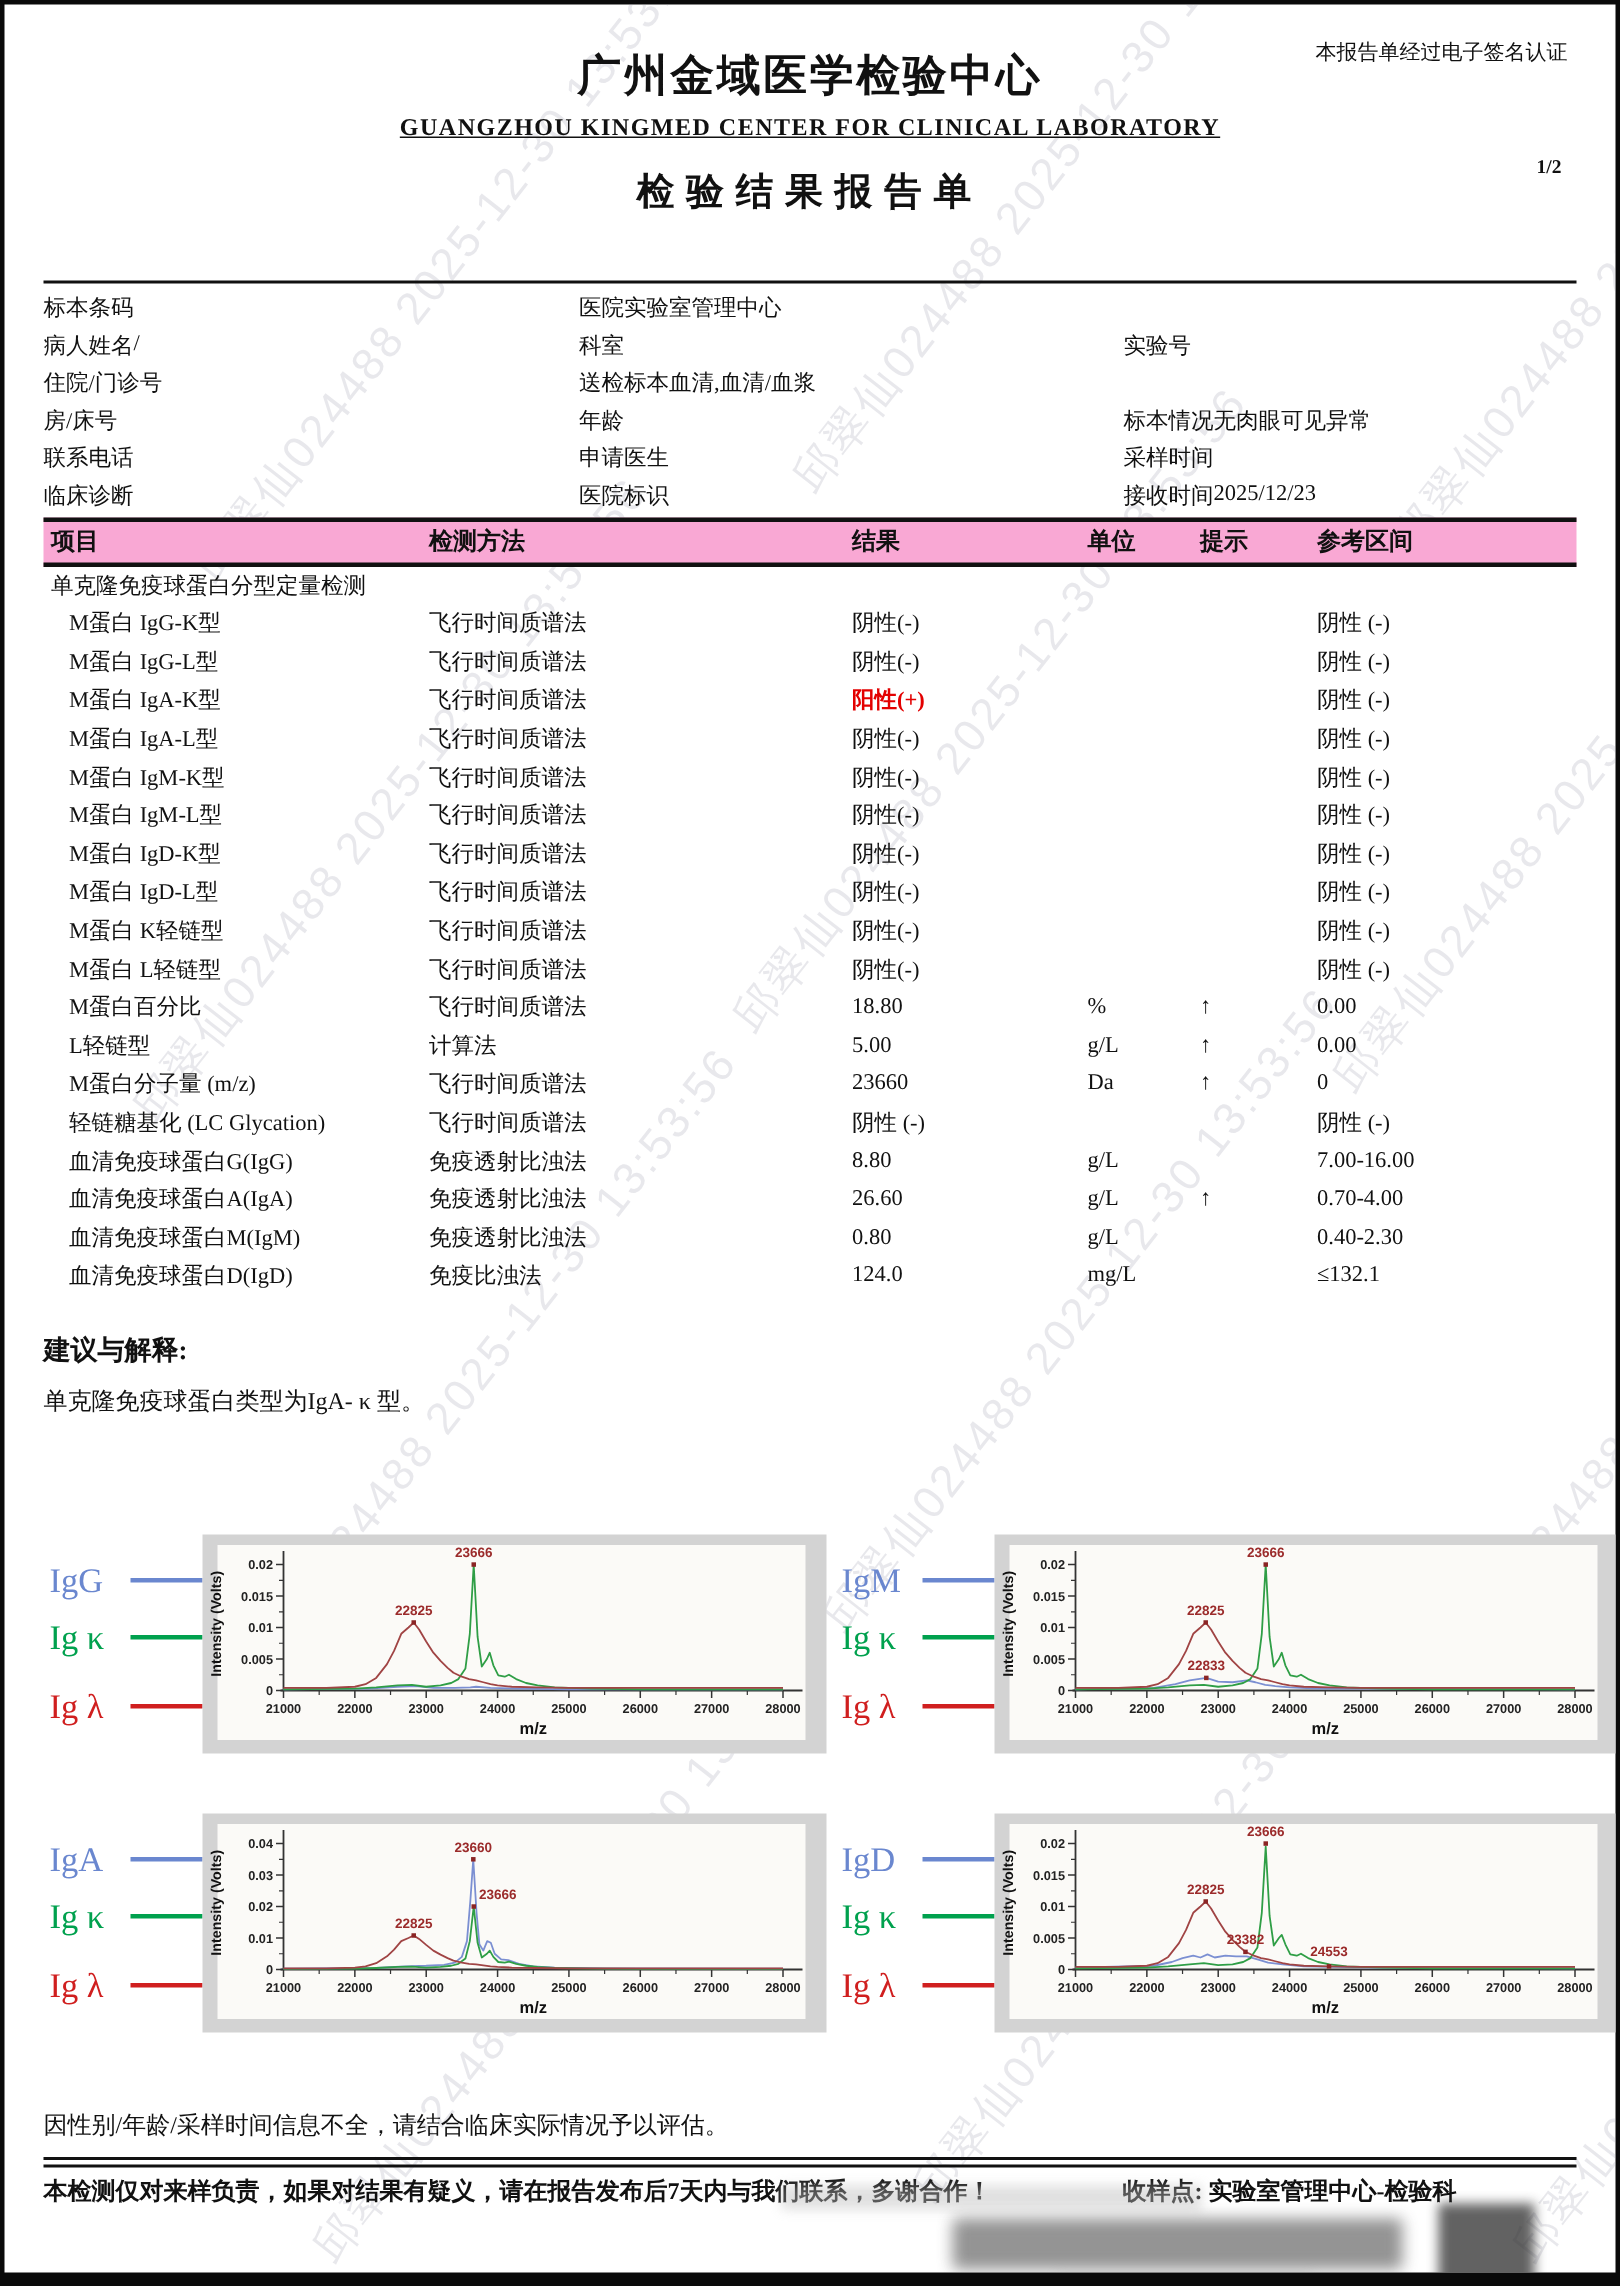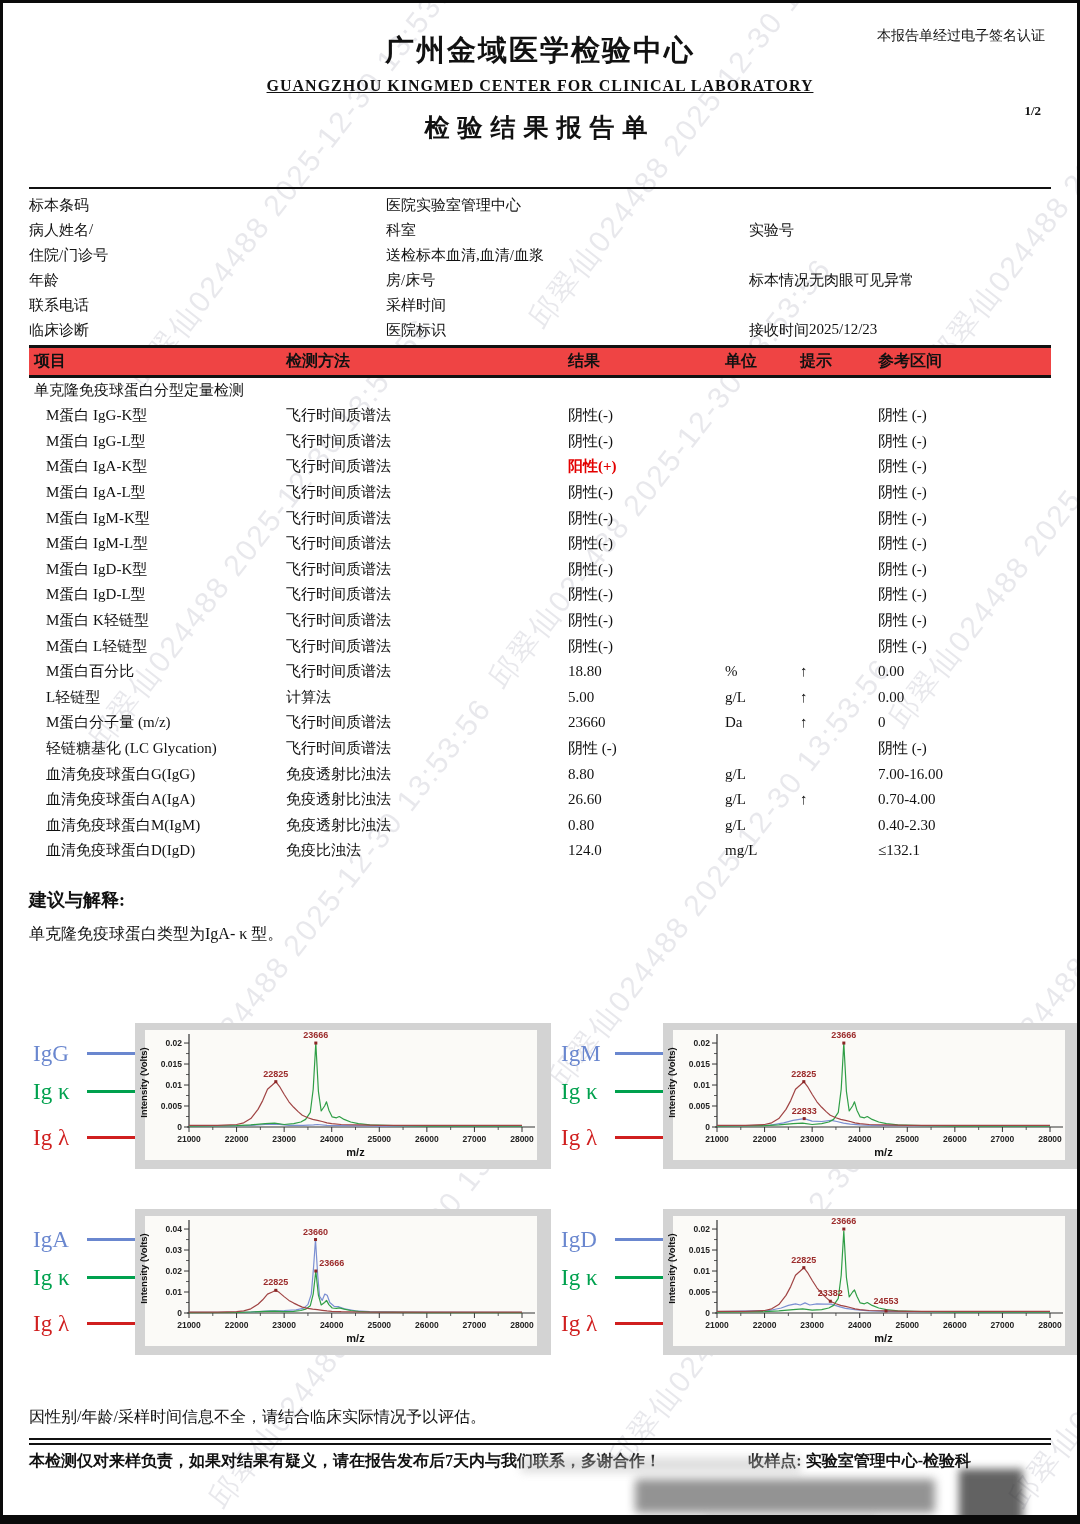--- a/index.html
+++ b/index.html
@@ -32,21 +32,21 @@
   .hdr-right{position:absolute; right:6px; top:22px; width:250px; text-align:right; font-size:14px; line-height:1.5;}
   .pageno{position:absolute; right:10px; top:100px; font-size:13px; font-weight:bold;}
   .rule{border:0; border-top:2px solid #111; margin:14px 0 0 0;}
   
   .info{margin-top:4px;}
   .info-row{display:grid; grid-template-columns:357px 363px 1fr; height:25px; align-items:center; font-size:15px;}
   .info-cell{display:flex; white-space:nowrap;}
   .il{flex:0 0 auto;}
   
   .tbl-head{display:grid; grid-template-columns:252px 282px 157px 75px 78px 1fr;
-    background:#ef4444; border-top:3px solid #111; border-bottom:3px solid #111;
+    background:#f9a8d4; border-top:3px solid #111; border-bottom:3px solid #111;
     font-weight:bold; font-size:16px; height:27px; align-items:center; margin-top:2px; padding-left:5px;}
   .tbl-row{display:grid; grid-template-columns:252px 282px 157px 75px 78px 1fr;
     font-size:15px; height:25.6px; align-items:center; padding-left:5px;}
   .tbl-row .item{padding-left:12px;}
   .tbl-section{font-size:15px; height:25px; display:flex; align-items:center; padding-left:5px;}
   .res-ab{color:#e30000; font-weight:bold;}
   
   .interp{margin-top:24px;}
   .interp-title{font-size:18px; font-weight:bold;}
   .interp-text{font-size:16px; margin-top:12px;}
@@ -140,36 +140,40 @@
           <div class="info-cell col2">
             <span class="il">住院/门诊号</span>
             <span class="iv"></span>
           </div>
           <div class="info-cell col3">
             <span class="il">送检标本</span>
             <span class="iv">血清,血清/血浆</span>
           </div>
         </div>
         <div class="info-row">
+          <div class="info-cell col2">
+            <span class="il">房/床号</span>
+            <span class="iv"></span>
+          </div>
           <div class="info-cell col1">
             <span class="il">年龄</span>
-            <span class="iv"></span>
-          </div>
-          <div class="info-cell col2">
-            <span class="il">房/床号</span>
             <span class="iv"></span>
           </div>
           <div class="info-cell col3">
             <span class="il">标本情况</span>
             <span class="iv">无肉眼可见异常</span>
           </div>
         </div>
         <div class="info-row">
           <div class="info-cell col1">
             <span class="il">联系电话</span>
+            <span class="iv"></span>
+          </div>
+          <div class="info-cell col2">
+            <span class="il">申请医生</span>
             <span class="iv"></span>
           </div>
           <div class="info-cell col3">
             <span class="il">采样时间</span>
             <span class="iv"></span>
           </div>
         </div>
         <div class="info-row">
           <div class="info-cell col1">
             <span class="il">临床诊断</span>

